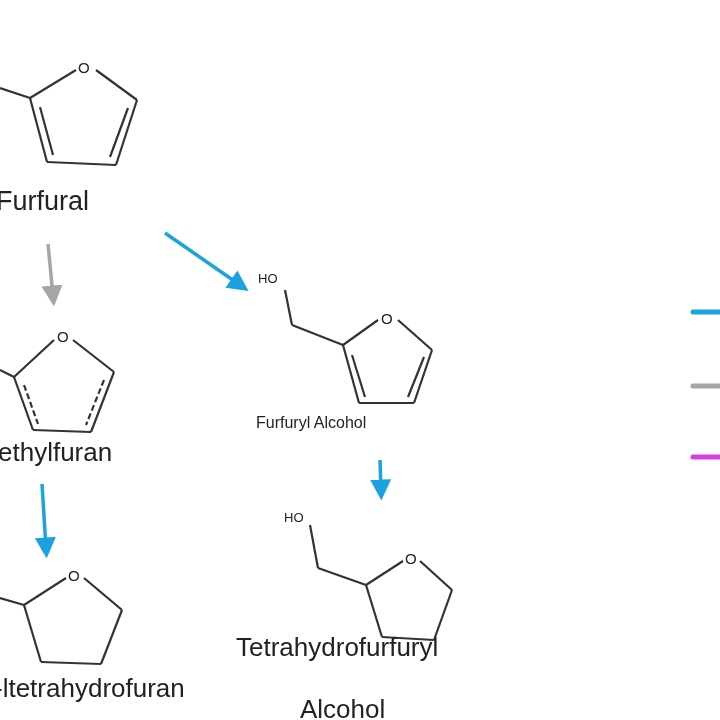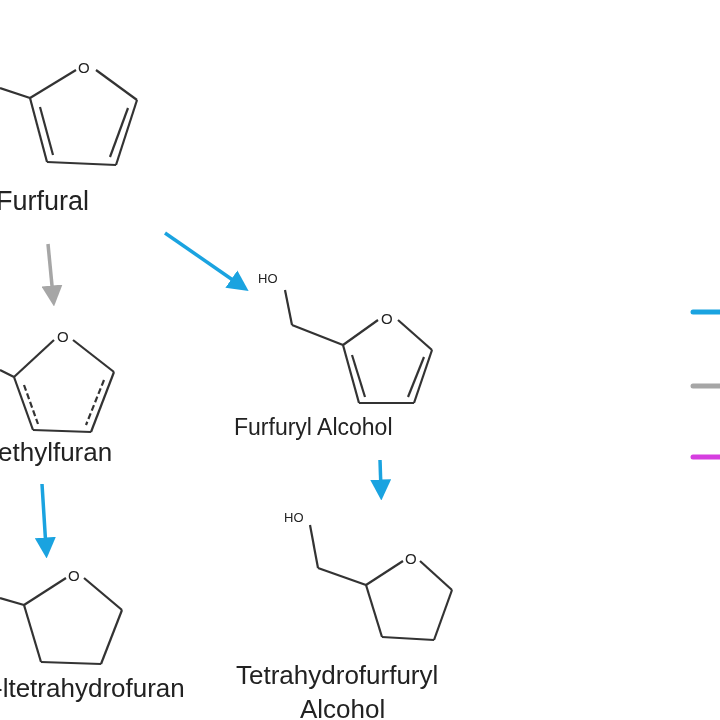--- a/index.html
+++ b/index.html
@@ -92,15 +92,15 @@
   <g>
     <line x1="693" y1="312" x2="720" y2="312" stroke="#1aa3e0" stroke-width="5" stroke-linecap="round"></line>
     <line x1="693" y1="386" x2="720" y2="386" stroke="#a6a6a6" stroke-width="5" stroke-linecap="round"></line>
     <line x1="693" y1="457" x2="720" y2="457" stroke="#d63ee0" stroke-width="5" stroke-linecap="round"></line>
   </g>
 </svg>
 
 <div class="lbl" style="left:-4px;top:186px;">Furfural</div>
 <div class="lbl" style="left:-2px;top:437px;font-size:26px;">ethylfuran</div>
 <div class="lbl" style="left:-6px;top:673px;font-size:26px;">-ltetrahydrofuran</div>
-<div class="lbl" style="left:234px;top:414px;font-size:23px;">Furfuryl Alcohol</div>
-<div class="lbl" style="left:236px;top:660px;font-size:26px;">Tetrahydrofurfuryl</div>
+<div class="lbl" style="left:256px;top:414px;font-size:16px;">Furfuryl Alcohol</div>
+<div class="lbl" style="left:236px;top:632px;font-size:26px;">Tetrahydrofurfuryl</div>
 <div class="lbl" style="left:300px;top:694px;font-size:26px;">Alcohol</div>
 
 </body></html>

